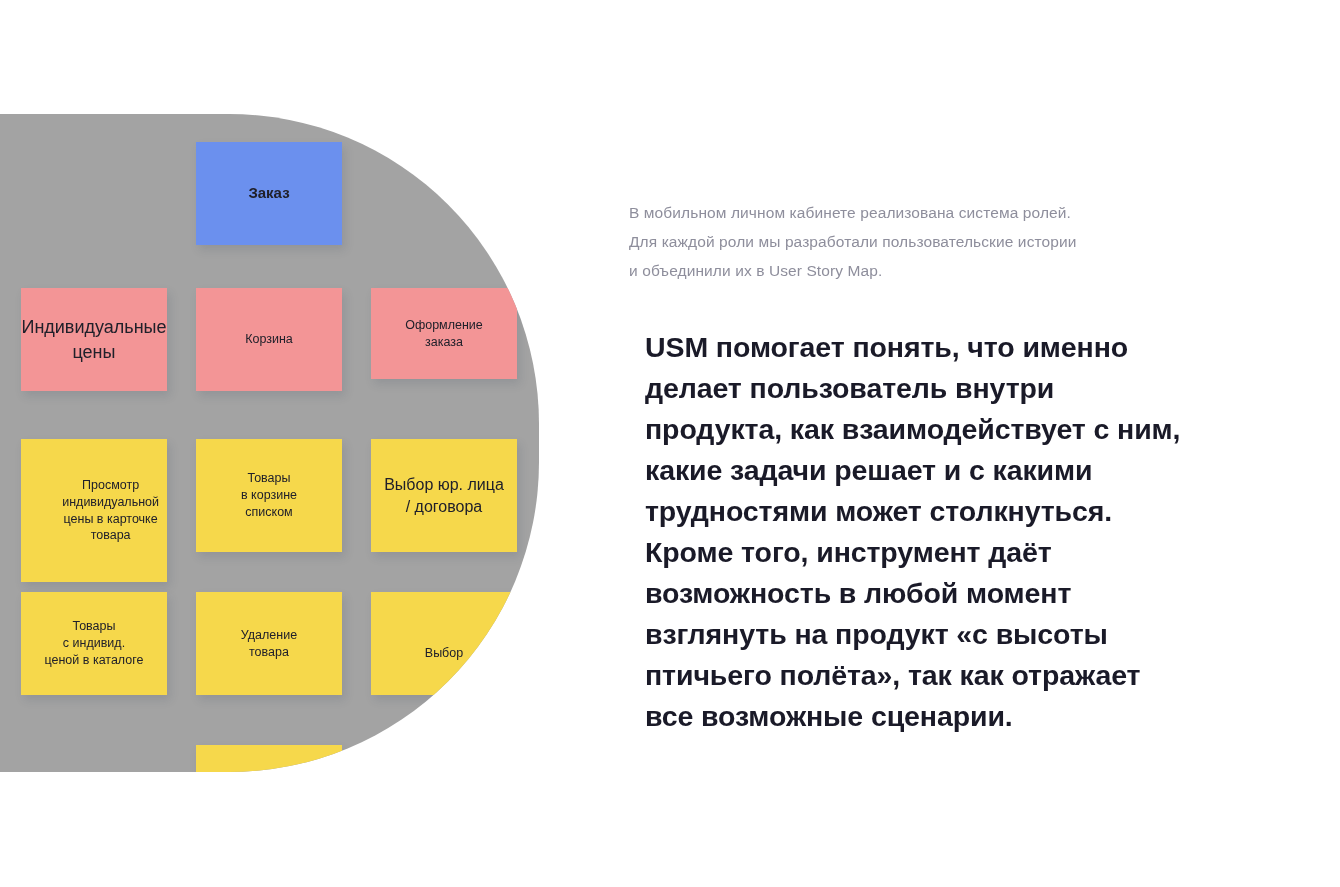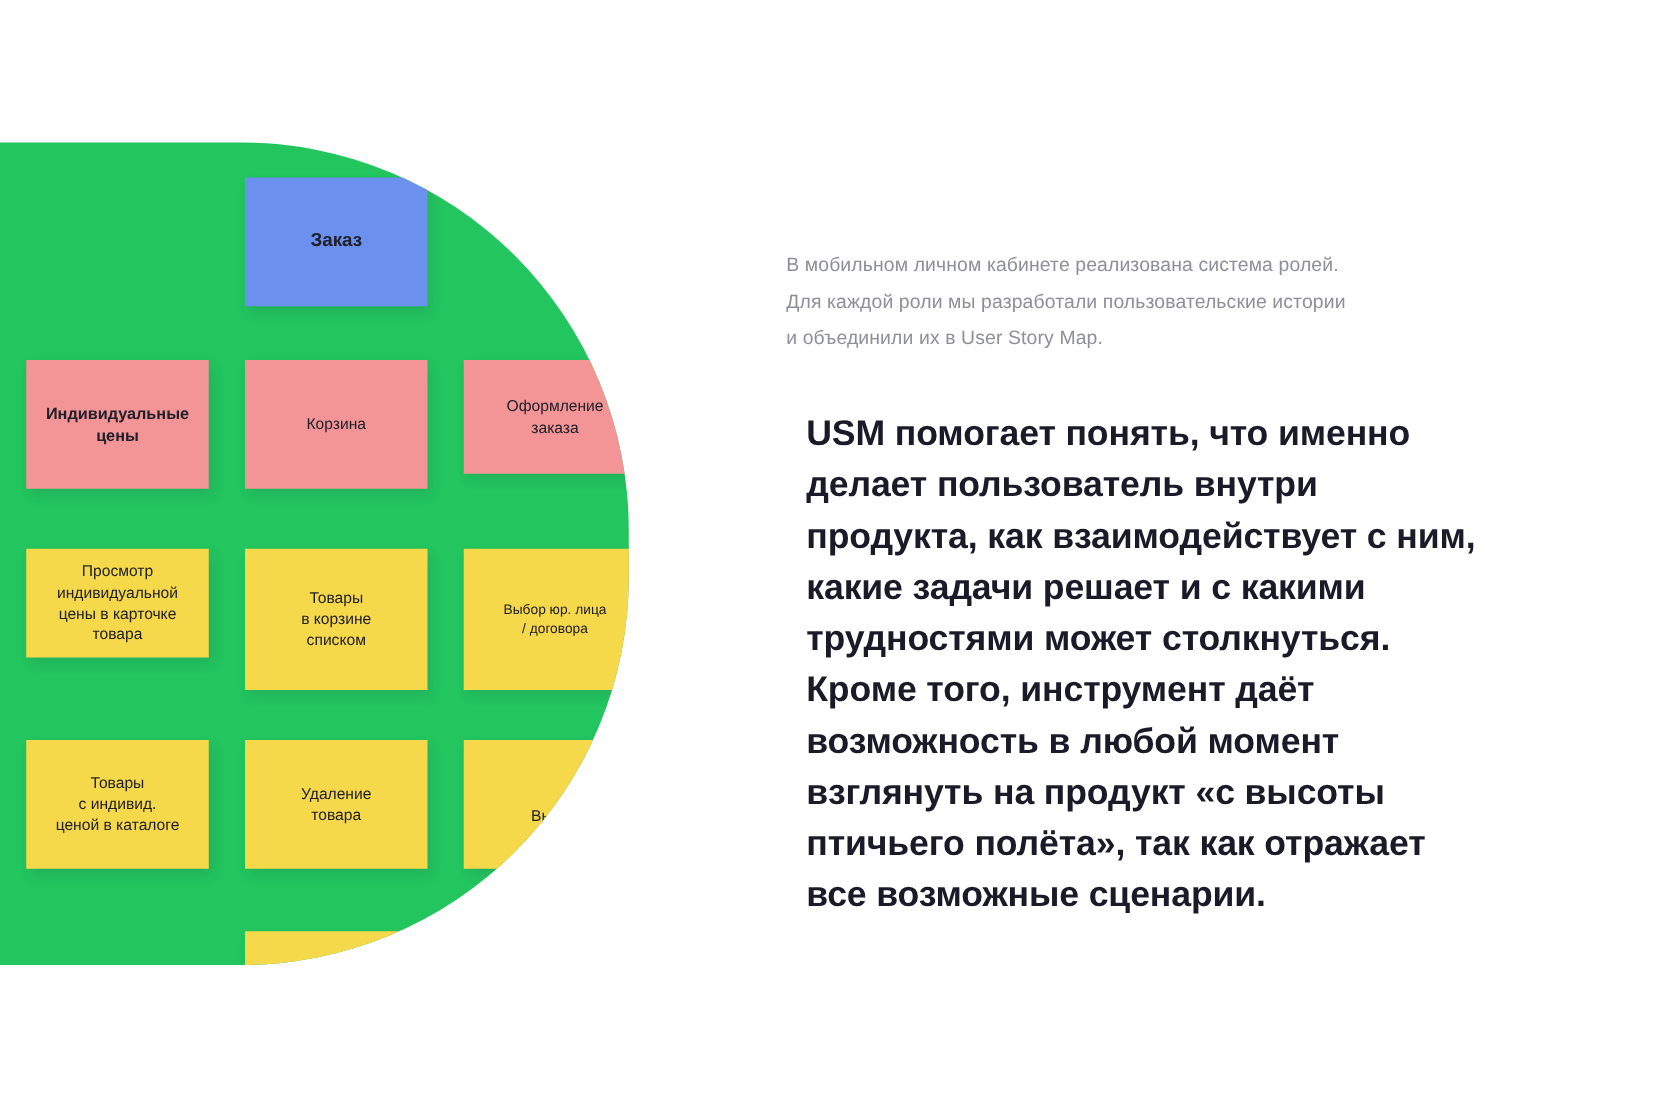--- a/index.html
+++ b/index.html
@@ -15,24 +15,25 @@
     position: relative;
   }
 
   
   #usm-panel {
     position: absolute;
     left: 0;
     top: 114px;
     width: 503px;
     height: 658px;
-    background: #22c55e;
+    background: #a3a3a3;
     border-top-right-radius: 310px;
     border-bottom-right-radius: 310px;
     overflow: hidden;
+    padding-left: 36px;
   }
 
   .sticky {
     position: absolute;
     box-sizing: border-box;
     display: flex;
     align-items: center;
     justify-content: center;
     text-align: center;
     color: #20202a;
@@ -74,43 +75,43 @@
   }
 </style>
 </head>
 <body>
 
 <div id="usm-panel">
     <div class="sticky blue" style="left: 196px; top: 28px; width: 146px; height: 103px; background: rgb(107, 144, 238);">
       <span class="sticky-label" style="font-size: 15px; font-weight: bold;">Заказ</span>
     </div>
     <div class="sticky pink" style="left: 21px; top: 174px; width: 146px; height: 103px; background: rgb(243, 149, 150);">
-      <span class="sticky-label" style="font-size: 13px; font-weight: bold;">Индивидуальные
+      <span class="sticky-label" style="font-size: 18px; font-weight: normal;">Индивидуальные
 цены</span>
     </div>
     <div class="sticky pink" style="left: 196px; top: 174px; width: 146px; height: 103px; background: rgb(243, 149, 150);">
       <span class="sticky-label" style="font-size: 12.5px; font-weight: normal;">Корзина</span>
     </div>
     <div class="sticky pink" style="left: 371px; top: 174px; width: 146px; height: 91px; background: rgb(243, 149, 150);">
       <span class="sticky-label" style="font-size: 12.5px; font-weight: normal;">Оформление
 заказа</span>
     </div>
-    <div class="sticky yellow" style="left: 21px; top: 325px; width: 146px; height: 87px; background: rgb(246, 216, 75);">
+    <div class="sticky yellow" style="left: 21px; top: 325px; width: 146px; height: 143px; background: rgb(246, 216, 75); justify-content: flex-end;">
       <span class="sticky-label" style="font-size: 12.5px; font-weight: normal;">Просмотр
 индивидуальной
 цены в карточке
 товара</span>
     </div>
     <div class="sticky yellow" style="left: 196px; top: 325px; width: 146px; height: 113px; background: rgb(246, 216, 75);">
       <span class="sticky-label" style="font-size: 12.5px; font-weight: normal;">Товары
 в корзине
 списком</span>
     </div>
     <div class="sticky yellow" style="left: 371px; top: 325px; width: 146px; height: 113px; background: rgb(246, 216, 75);">
-      <span class="sticky-label" style="font-size: 11px; font-weight: normal;">Выбор юр. лица
+      <span class="sticky-label" style="font-size: 16px; font-weight: normal;">Выбор юр. лица
 / договора</span>
     </div>
     <div class="sticky yellow" style="left: 21px; top: 478px; width: 146px; height: 103px; background: rgb(246, 216, 75);">
       <span class="sticky-label" style="font-size: 12.5px; font-weight: normal;">Товары
 с индивид.
 ценой в каталоге</span>
     </div>
     <div class="sticky yellow" style="left: 196px; top: 478px; width: 146px; height: 103px; background: rgb(246, 216, 75);">
       <span class="sticky-label" style="font-size: 12.5px; font-weight: normal;">Удаление
 товара</span>

